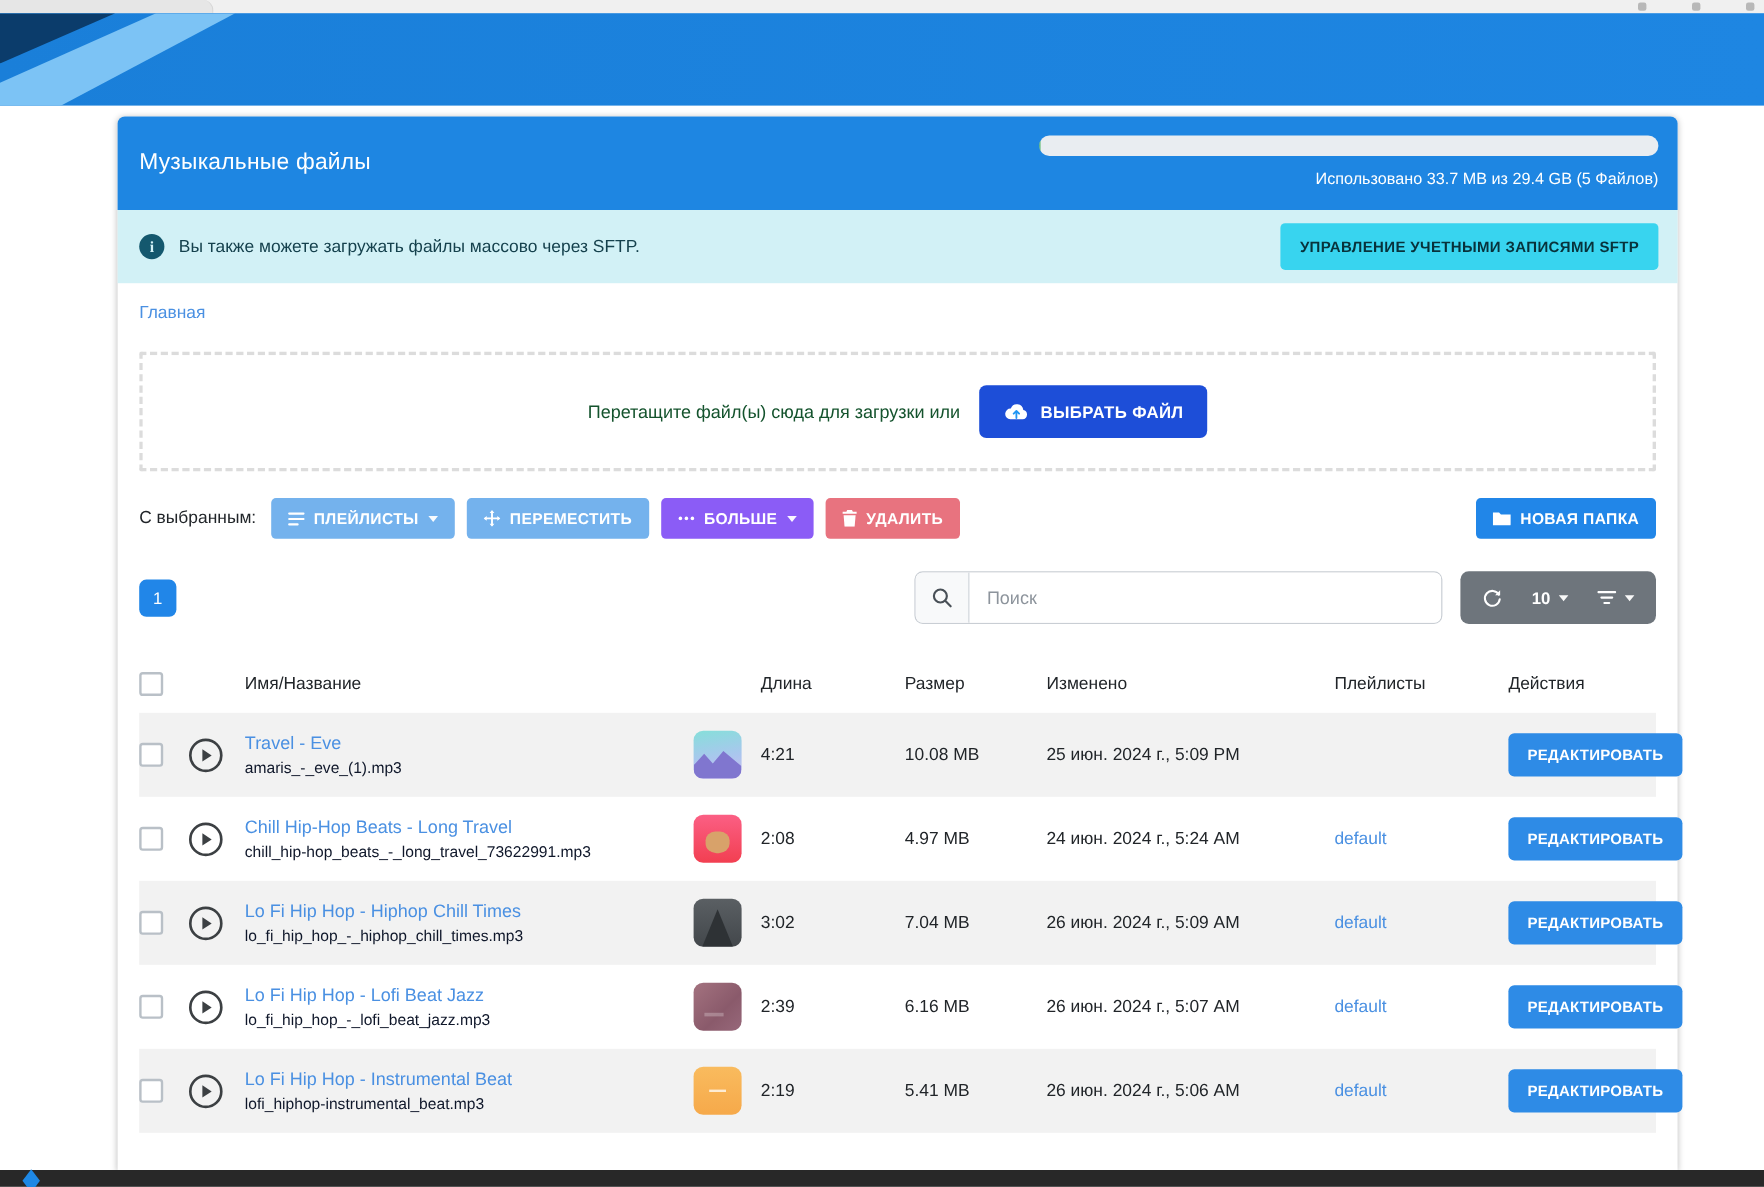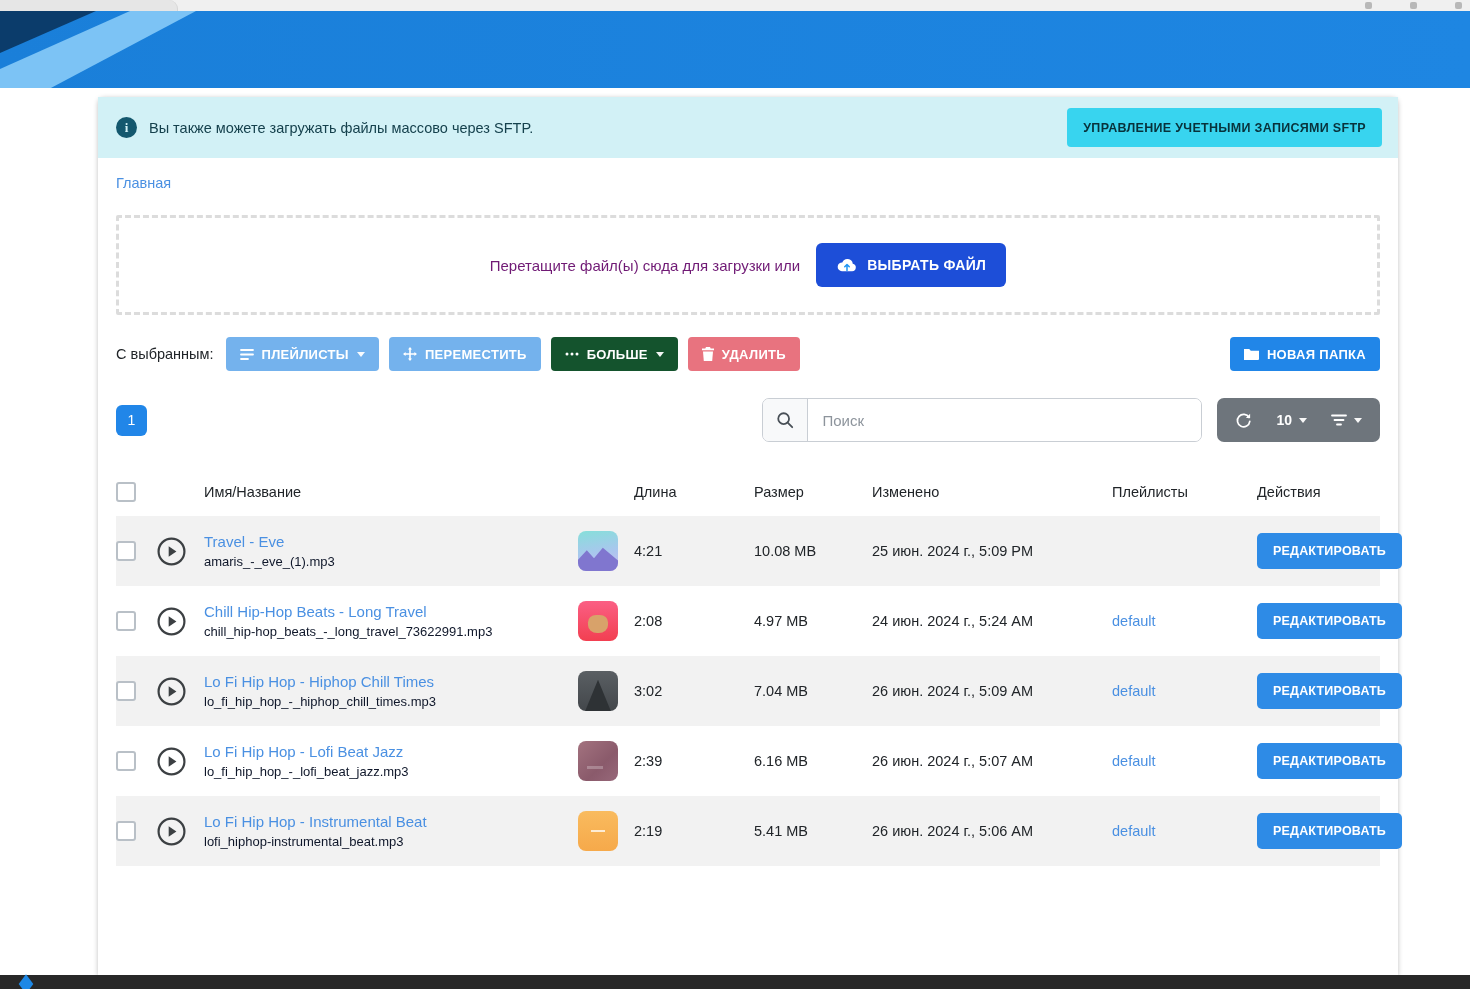--- a/index.html
+++ b/index.html
@@ -42,32 +42,32 @@
     height:39px; padding:0 16px; font-size:12.5px; font-weight:bold; letter-spacing:.3px; cursor:pointer;
     font-family:inherit; }
 
   .card-body { padding:0 18px; }
 
   .breadcrumb { padding-top:17px; font-size:14.5px; }
   .breadcrumb a { color:#4a90e2; text-decoration:none; cursor:pointer; }
 
   .dropzone { margin-top:24px; height:100px; border:3px dashed #dcdcdc; border-radius:2px;
     display:flex; align-items:center; justify-content:center; gap:16px; background:#fff; }
-  .dropzone-text { font-size:15px; color:#701a75; }
+  .dropzone-text { font-size:15px; color:#14532d; }
   .choose-btn { display:flex; align-items:center; gap:9px; background:#1d4ed8; color:#fff; border:none;
     border-radius:6px; height:44px; padding:0 20px; font-size:14px; font-weight:bold; letter-spacing:.3px;
     cursor:pointer; font-family:inherit; }
 
   .actions-row { margin-top:22px; display:flex; align-items:center; }
   .actions-label { font-size:14.5px; color:#212529; margin-right:12px; }
   .abtn { display:inline-flex; align-items:center; gap:8px; border:none; border-radius:4px; height:34px;
     padding:0 14px; color:#fff; font-size:13px; font-weight:bold; letter-spacing:.3px; cursor:pointer;
     margin-right:10px; font-family:inherit; }
   .abtn.blue  { background:#74b2ed; }
-  .abtn.gray  { background:#14532d; }
+  .abtn.gray  { background:#8b5cf6; }
   .abtn.red   { background:#e8737f; }
   .abtn.solid { background:#2186e8; margin:0; }
   .caret { width:0; height:0; border-left:4px solid transparent; border-right:4px solid transparent;
     border-top:5px solid rgba(255,255,255,.95); display:inline-block; }
   .spacer { flex:1; }
 
   .list-controls { margin-top:27px; display:flex; align-items:center; }
   .page-btn { width:31px; height:31px; background:#2186e8; color:#fff; border:none; border-radius:6px;
     font-size:14px; cursor:pointer; font-family:inherit; }
   .search-group { margin-left:auto; display:flex; width:440px; height:44px; border:1px solid #c9ced4;
@@ -129,20 +129,27 @@
   </div>
 </div>
 
 <div class="hero">
   <div class="deco-light"></div>
   <div class="deco-dark"></div>
 </div>
 
 <div class="card">
 
+  <div class="card-header">
+    <div class="card-title">Музыкальные файлы</div>
+    <div class="quota-bar">
+      <div class="quota-fill"></div>
+    </div>
+    <div class="quota-text">Использовано 33.7 MB из 29.4 GB (5 Файлов)</div>
+  </div>
 
   <div class="info-banner">
     <span class="info-icon">i</span>
     <span class="info-text">Вы также можете загружать файлы массово через SFTP.</span>
     <button class="sftp-btn">УПРАВЛЕНИЕ УЧЕТНЫМИ ЗАПИСЯМИ SFTP</button>
   </div>
 
   <div class="card-body">
 
     <div class="breadcrumb">

